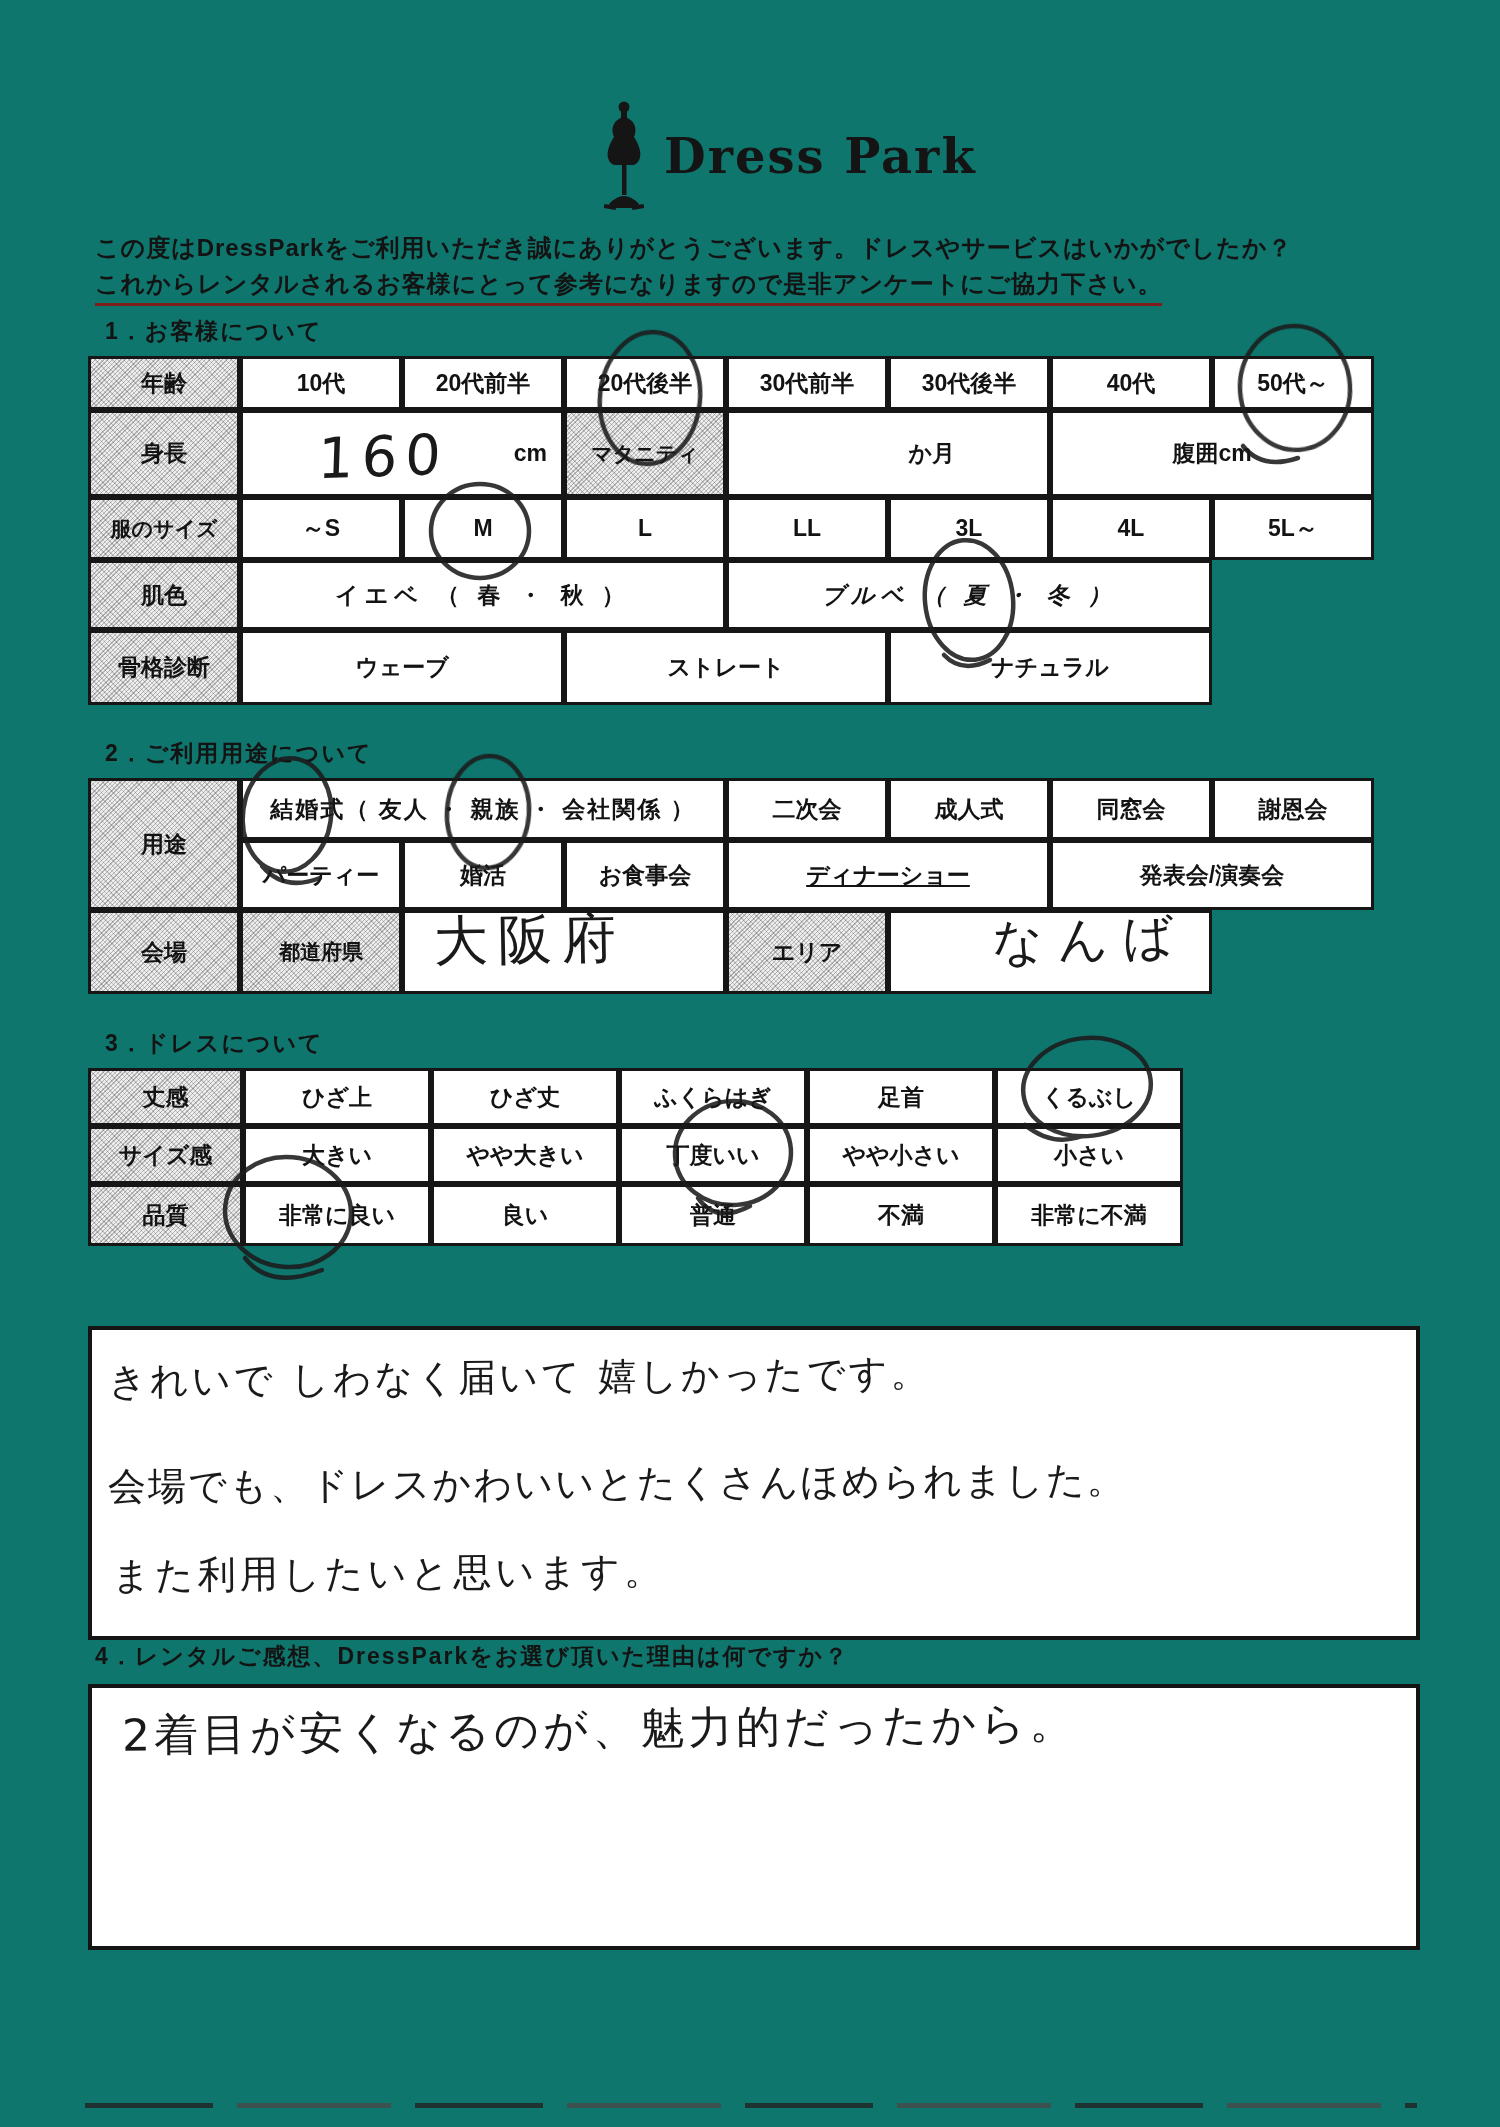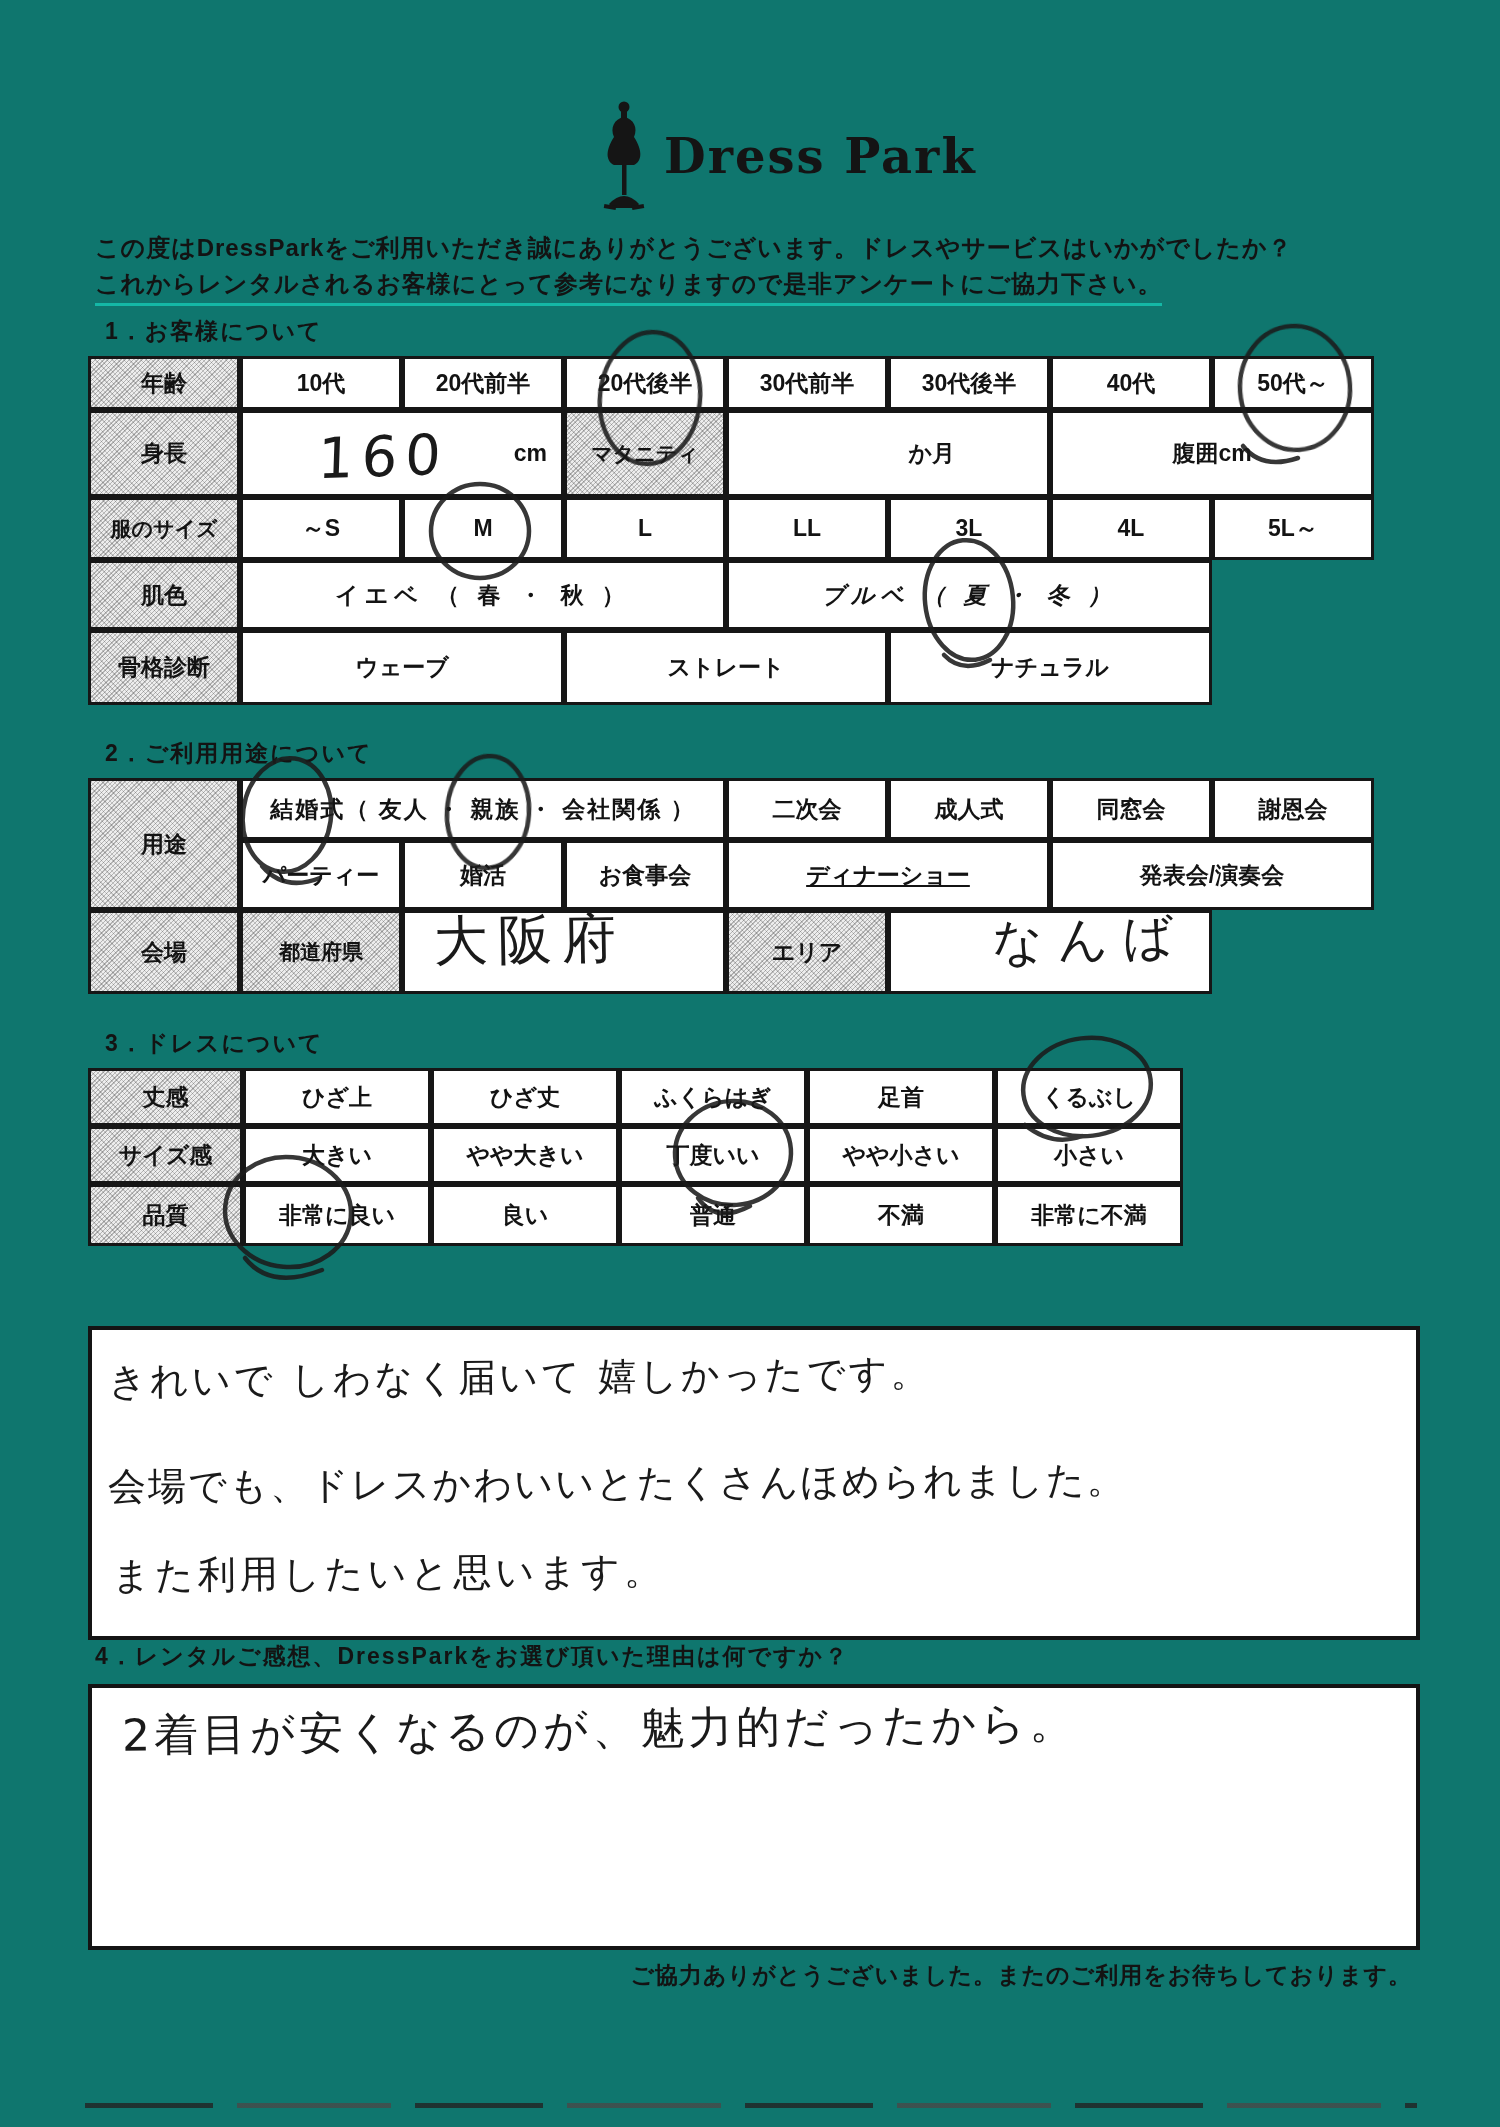--- a/index.html
+++ b/index.html
@@ -9,21 +9,21 @@
   }
   
   .logo{position:absolute;left:598px;top:100px;display:flex;align-items:center;gap:14px;}
   .logo svg{display:block;}
   .brand{font-family:"DejaVu Serif","Liberation Serif",serif;font-weight:700;font-size:48px;
          color:#141414;letter-spacing:2px;}
   
   .intro1{position:absolute;left:95px;top:232px;margin:0;font-size:24px;font-weight:600;
           letter-spacing:1px;white-space:nowrap;}
   .intro2{position:absolute;left:95px;top:268px;margin:0;font-size:24px;font-weight:800;
-          letter-spacing:1px;white-space:nowrap;border-bottom:3px solid #14b8a6;padding-bottom:3px;}
+          letter-spacing:1px;white-space:nowrap;border-bottom:3px solid #7f1d1d;padding-bottom:3px;}
   .sec-title{position:absolute;margin:0;font-size:23px;font-weight:800;letter-spacing:2px;white-space:nowrap;}
   
   .grid{position:absolute;display:grid;}
   .t1{left:88px;top:356px;grid-template-columns:152px repeat(7,162px);
       grid-template-rows:54px 87px 63px 70px 75px;}
   .t2{left:88px;top:778px;grid-template-columns:152px repeat(7,162px);
       grid-template-rows:62px 70px 84px;}
   .t3{left:88px;top:1068px;grid-template-columns:155px repeat(5,188px);
       grid-template-rows:58px 58px 62px;}
   .c{border:3px solid #161616;background:#fff;display:flex;align-items:center;justify-content:center;
@@ -174,21 +174,20 @@
     <div class="c" style="grid-area:3/5/4/6;">不満</div>
     <div class="c" style="grid-area:3/6/4/7;">非常に不満</div>
   </div>
 
   <p class="fb-label">ドレスのご感想をお聞かせください。</p>
   <div class="fbox box1"></div>
 
   <h2 class="sec-title s4-title">4．レンタルご感想、DressParkをお選び頂いた理由は何ですか？</h2>
   <div class="fbox box2"></div>
 
-  <p class="closing">ご協力ありがとうございました。またのご利用をお待ちしております。</p>
 
   <div class="scanline"></div>
 
   <p class="hand hw-160">160</p>
   <p class="hand hw-pref">大阪府</p>
   <p class="hand hw-area">なんば</p>
   <p class="hand hw-fb1">きれいで しわなく届いて 嬉しかったです。</p>
   <p class="hand hw-fb2">会場でも、ドレスかわいいとたくさんほめられました。</p>
   <p class="hand hw-fb3">また利用したいと思います。</p>
   <p class="hand hw-why">2着目が安くなるのが、魅力的だったから。</p>

